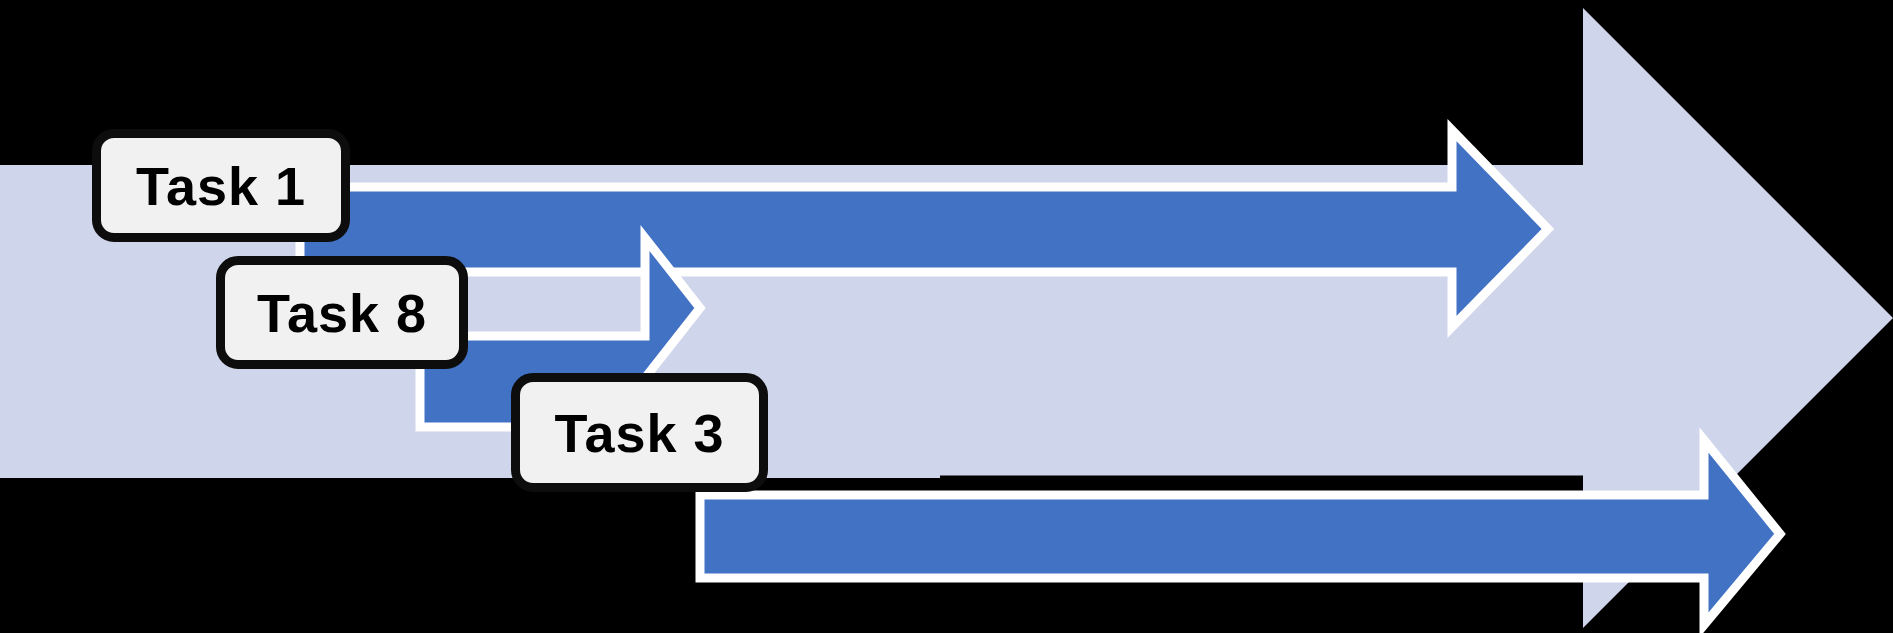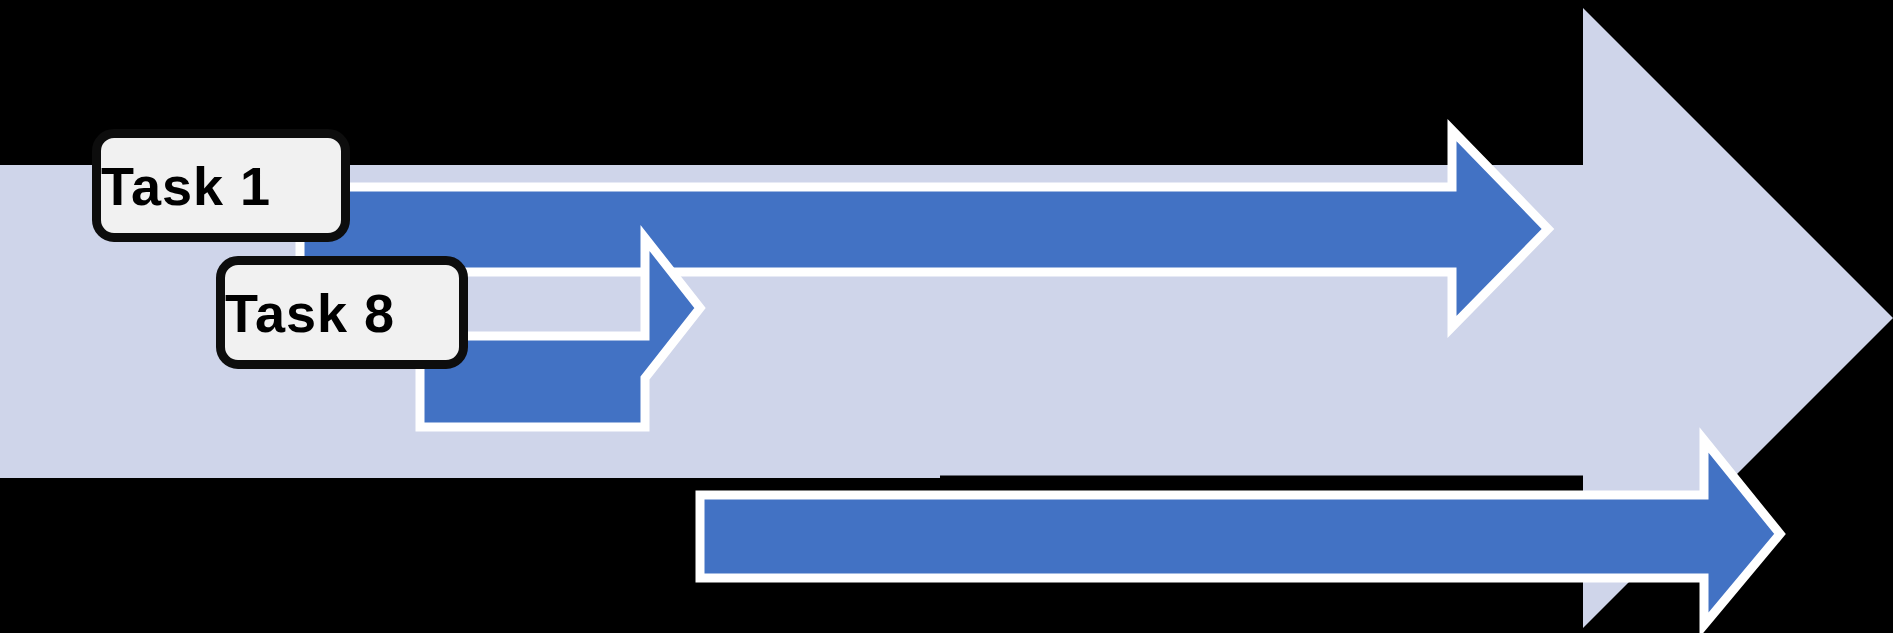--- a/index.html
+++ b/index.html
@@ -28,20 +28,21 @@
     display: block;
   }
   .task-label {
     position: absolute;
     box-sizing: border-box;
     background: #F1F1F1;
     border: 9px solid #0D0D0D;
     border-radius: 22px;
     display: flex;
     align-items: center;
+    justify-content: center;
     color: #000000;
     font-family: "Liberation Sans", sans-serif;
     font-weight: bold;
     letter-spacing: 1px;
     user-select: none;
   }
 </style>
 </head>
 <body style="width: 1893px; height: 633px;">
 
@@ -61,14 +62,17 @@
   </svg>
 
   <div class="task-label" id="label-task-1" style="left: 92px; top: 129px; width: 258px; height: 113px; font-size: 54px; background: rgb(241, 241, 241); border-color: rgb(13, 13, 13); color: rgb(0, 0, 0);">
     <span>Task 1</span>
   </div>
 
   <div class="task-label" id="label-task-2" style="left: 216px; top: 256px; width: 252px; height: 113px; font-size: 54px; background: rgb(241, 241, 241); border-color: rgb(13, 13, 13); color: rgb(0, 0, 0);">
     <span>Task 8</span>
   </div>
 
+  <div class="task-label" id="label-task-3" style="left: 511px; top: 373px; width: 257px; height: 119px; font-size: 54px; background: rgb(241, 241, 241); border-color: rgb(13, 13, 13); color: rgb(0, 0, 0);">
+    <span>Task 3</span>
+  </div>
 
 </div>
 
 </body></html>

